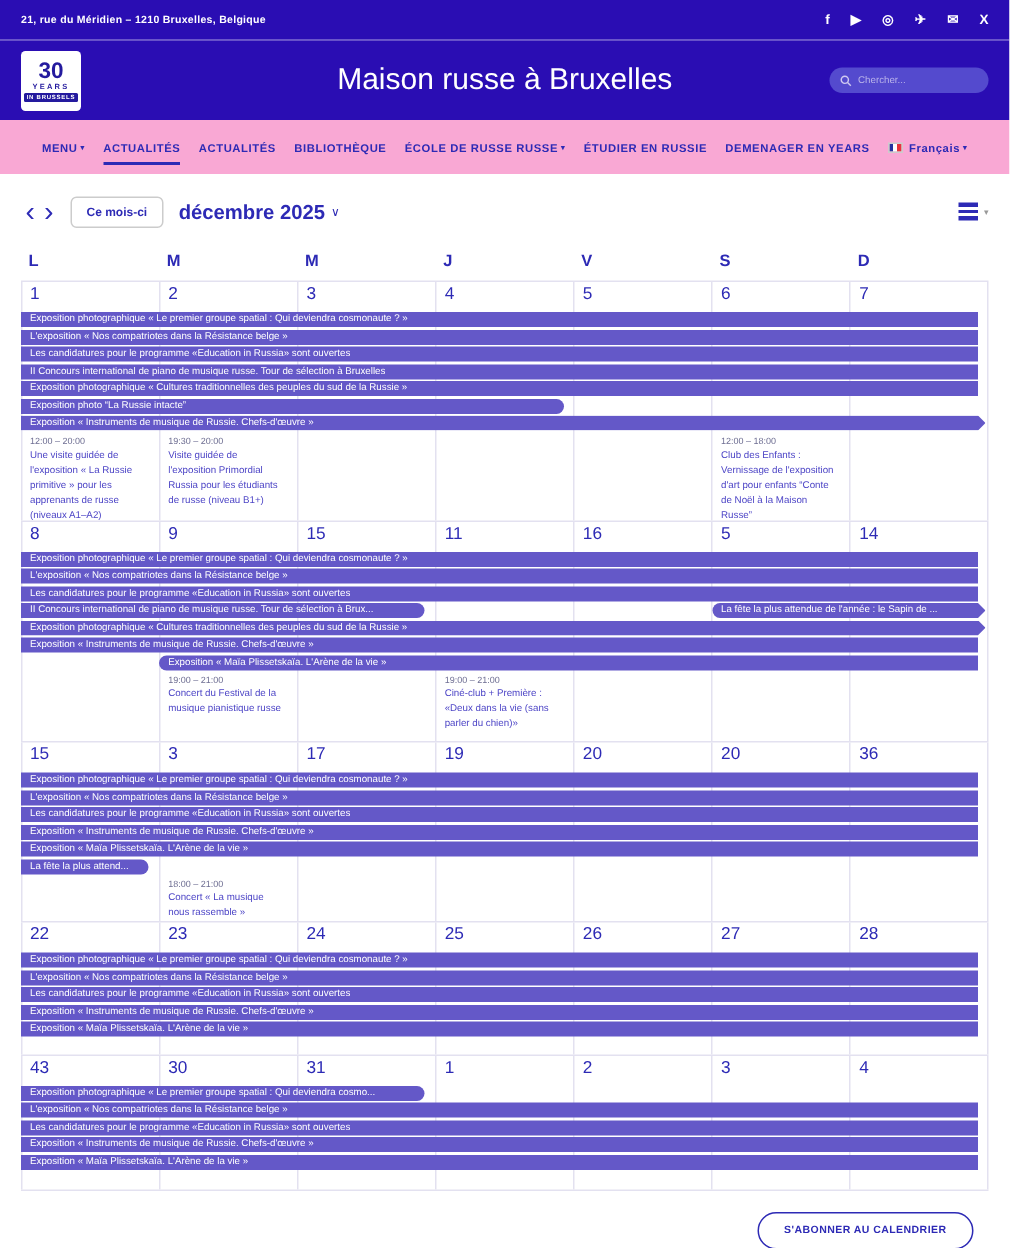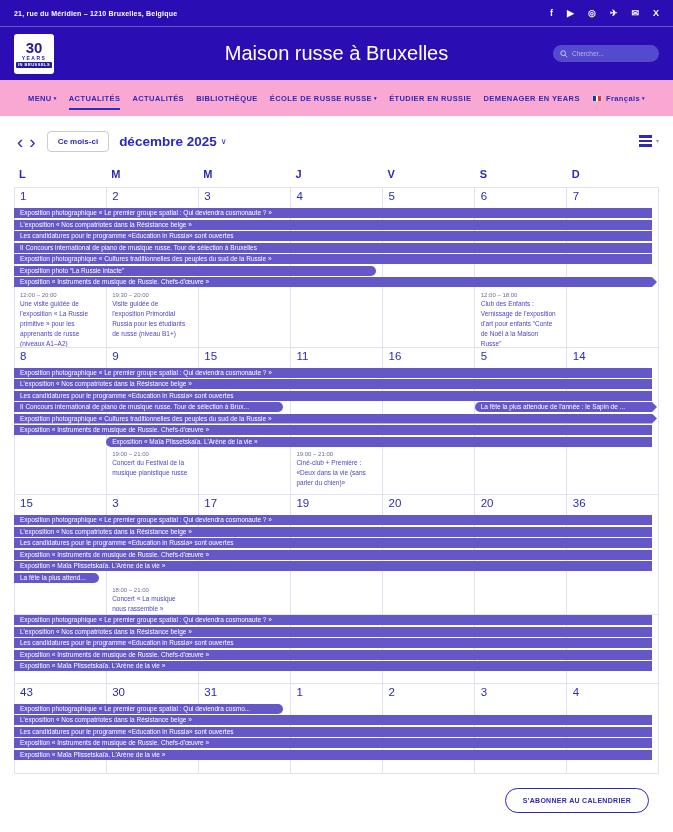--- a/index.html
+++ b/index.html
@@ -330,20 +330,29 @@
     <div class="week">
       <div class="week-bg">
         <i></i>
         <i></i>
         <i></i>
         <i></i>
         <i></i>
         <i></i>
         <i></i>
       </div>
+      <div class="day-nums">
+        <div class="day-num">22</div>
+        <div class="day-num">23</div>
+        <div class="day-num">24</div>
+        <div class="day-num">25</div>
+        <div class="day-num">26</div>
+        <div class="day-num">27</div>
+        <div class="day-num">28</div>
+      </div>
       <div class="bar-row">
         <div class="bar" style="left: calc(0%); width: calc(100% - 7px);">Exposition photographique « Le premier groupe spatial : Qui deviendra cosmonaute ? »</div>
       </div>
       <div class="bar-row">
         <div class="bar" style="left: calc(0%); width: calc(100% - 7px);">L'exposition « Nos compatriotes dans la Résistance belge »</div>
       </div>
       <div class="bar-row">
         <div class="bar" style="left: calc(0%); width: calc(100% - 7px);">Les candidatures pour le programme «Education in Russia» sont ouvertes</div>
       </div>
       <div class="bar-row">

